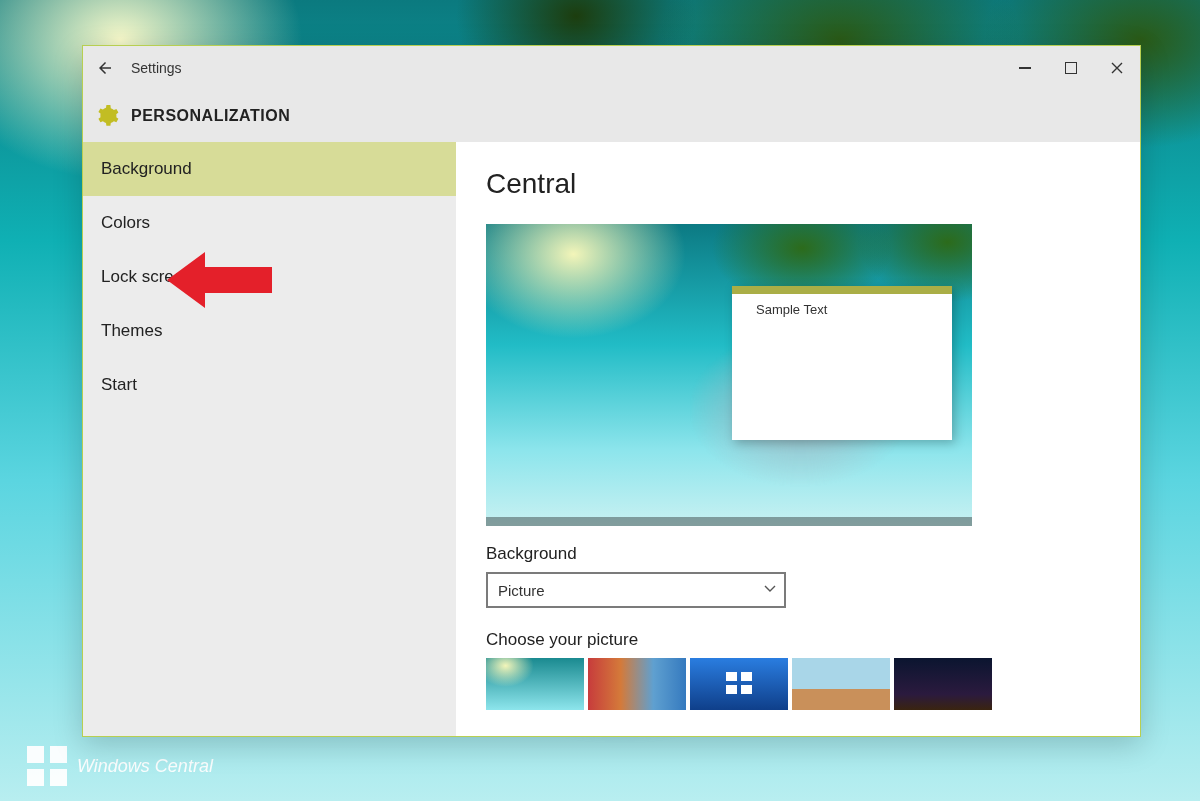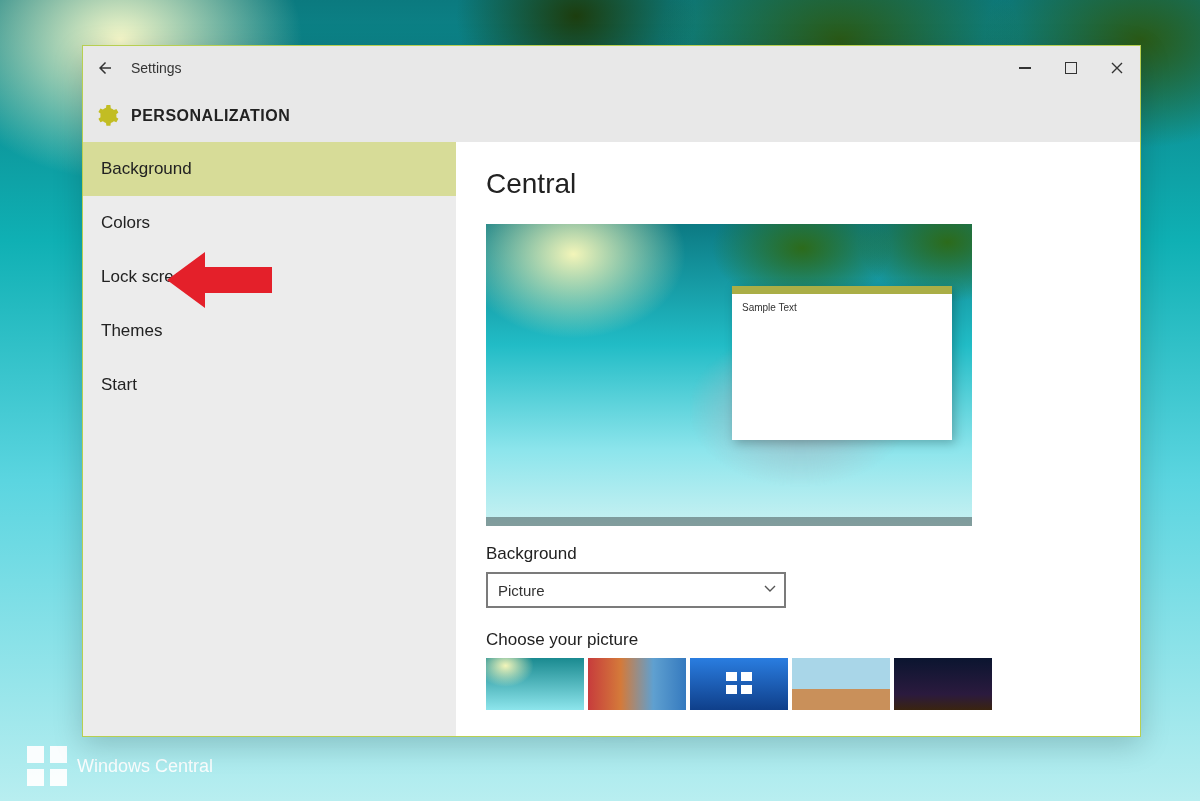--- a/index.html
+++ b/index.html
@@ -13,21 +13,21 @@
       radial-gradient(ellipse 260px 180px at 95% 5%, #2a5a16 0%, rgba(42,90,22,0) 60%),
       linear-gradient(#0b7a7f 0%, #0fb0b4 30%, #5bd5e0 60%, #b8eef0 100%);
   }
   .character {
     position:absolute; left:360px; top:470px; width:520px; height:330px;
     background: radial-gradient(ellipse 300px 200px at 50% 40%, rgba(155,160,170,0.9), rgba(155,160,170,0) 70%);
     filter: blur(2px);
   }
   .watermark {
     position:absolute; left:27px; bottom:15px; color:#fff; display:flex; align-items:center;
-    font-size:18px; font-weight:400; opacity:0.95;
+    font-size:18px; font-weight:400; opacity:0.95;font-style:italic;
   }
   .watermark .wm-icon { width:40px; height:40px; margin-right:10px; position:relative; }
   .watermark .wm-icon span { position:absolute; width:17px; height:17px; background:#fff; }
   .watermark .wm-icon .q1{left:0;top:0;} .watermark .wm-icon .q2{right:0;top:0;}
   .watermark .wm-icon .q3{left:0;bottom:0;} .watermark .wm-icon .q4{right:0;bottom:0;}
 
   .window {
     position:absolute; left:82px; top:45px; width:1059px; height:692px;
     background:#fff; border:1px solid #b8cf51; box-shadow:0 8px 28px rgba(0,0,0,0.18);
     display:flex; flex-direction:column;
@@ -81,21 +81,21 @@
   .preview .side{width:34px;height:72px;left:74px;top:0;}
   .preview .half{width:36px;height:36px;left:0;top:74px;}
   .preview .q1s{width:17px;height:17px;left:38px;top:74px;}
   .preview .q2s{width:17px;height:17px;left:57px;top:74px;}
   .preview .q3s{width:17px;height:17px;left:38px;top:93px;}
   .preview .q4s{width:17px;height:17px;left:57px;top:93px;}
   .preview .wide{width:110px;height:36px;left:0;top:112px;}
   .preview .sample{
     position:absolute; left:246px; top:62px; width:220px; height:154px; background:#fff;
     border-top:8px solid #aaae46; box-shadow:3px 3px 10px rgba(0,0,0,0.25);
-    padding:8px 10px; font-size:10px; color:#333;
+    padding:8px 24px; font-size:13px; color:#333;
   }
   .preview .char{
     position:absolute; right:10px; bottom:9px; width:270px; height:180px;
     background: radial-gradient(ellipse 160px 110px at 40% 40%, rgba(170,175,185,0.9), rgba(170,175,185,0) 70%);
     filter: blur(1px);
   }
 
   .label { font-size:17px; color:#222; margin-top:18px; }
   .combo {
     margin-top:8px; width:300px; height:36px; border:2px solid #7b7b7b; display:flex; align-items:center;

